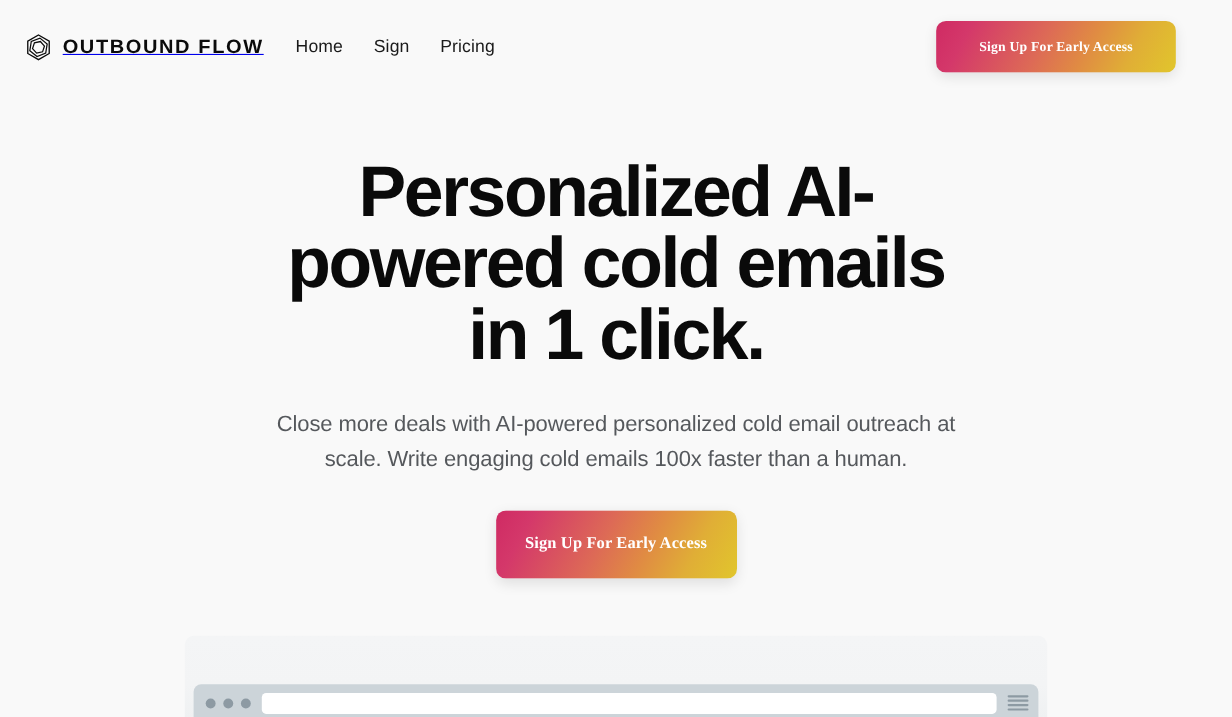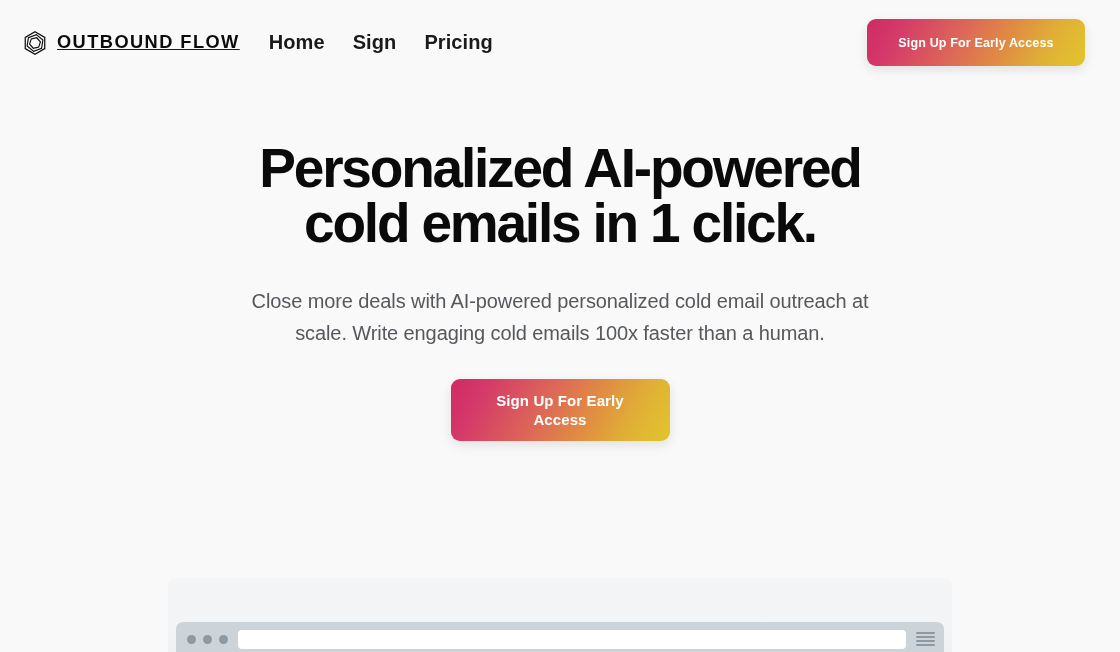--- a/index.html
+++ b/index.html
@@ -17,21 +17,21 @@
     color:#111111;
     -webkit-font-smoothing:antialiased;
     position:relative;
   }
 
   
   .site-header {
     height:85px;
     display:flex;
     align-items:center;
-    padding:0 20px 0 22px;
+    padding:0 36px 0 22px;
     position:relative;
   }
 
   .brand {
     display:flex;
     align-items:center;
     gap:9px;
     cursor:pointer;
     user-select:none;
   }
@@ -55,37 +55,37 @@
   }
 
   .nav-links {
     display:flex;
     align-items:center;
     gap:28px;
     margin-left:36px;
   }
 
   .nav-link {
-    font-size:20px;
-    font-weight:700;
+    font-size:16px;
+    font-weight:400;
     color:#1a1a1a;
     text-decoration:none;
     letter-spacing:0.1px;
     cursor:pointer;
     white-space:nowrap;
     text-align:center;
   }
 
   .header-spacer { flex:1 1 auto; }
 
   
   .btn-gradient {
     border:none;
     color:#ffffff;
-    font-family:Liberation Sans, sans-serif;
+    font-family:Liberation Serif, serif;
     font-weight:700;
     cursor:pointer;
     display:inline-flex;
     align-items:center;
     justify-content:center;
     text-align:center;
     background-image:linear-gradient(118deg,
         #cf2a63 0%,
         #d4386a 14%,
         #dd6a56 44%,
@@ -104,21 +104,21 @@
     margin-right:15px;
   }
 
   
   .hero {
     text-align:center;
     padding-top:56px;
   }
 
   .hero-title {
-    font-size:55px;
+    font-size:65px;
     line-height:1.0;
     font-weight:700;
     letter-spacing:-2.2px;
     color:#0a0a0a;
     max-width:640px;
     margin:0 auto;
   }
 
   .hero-sub {
     margin-top:34px;

